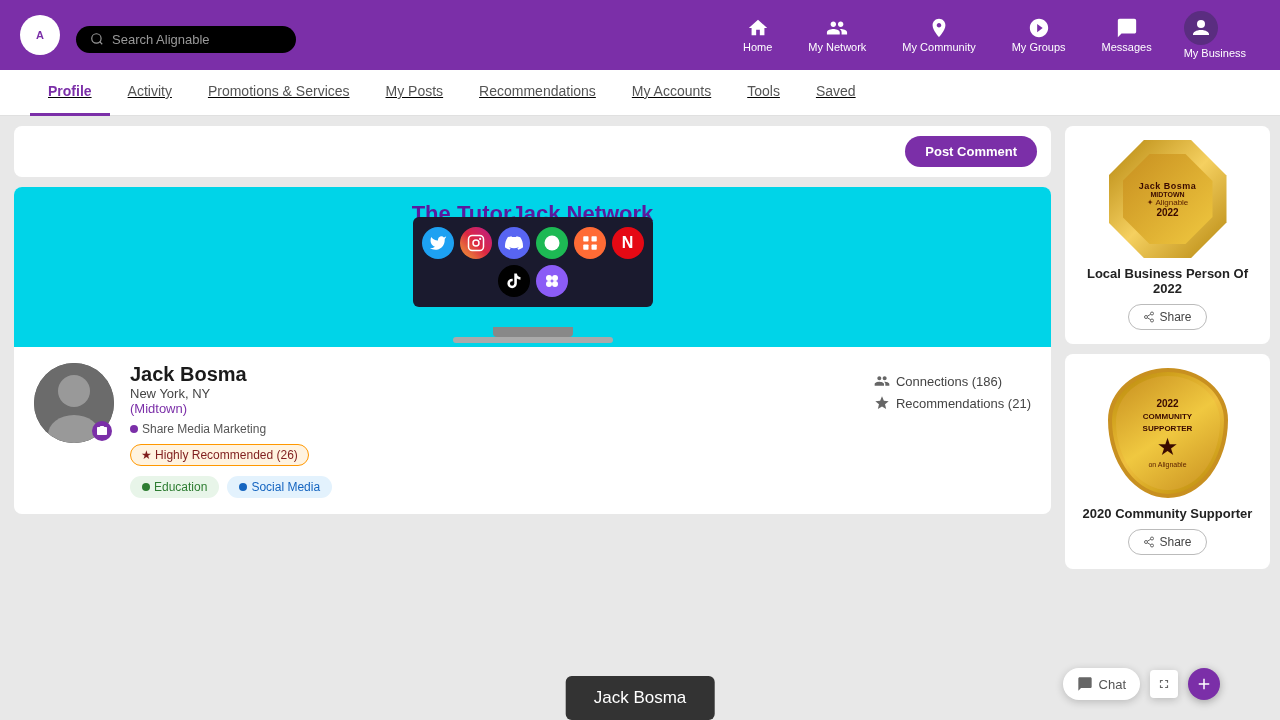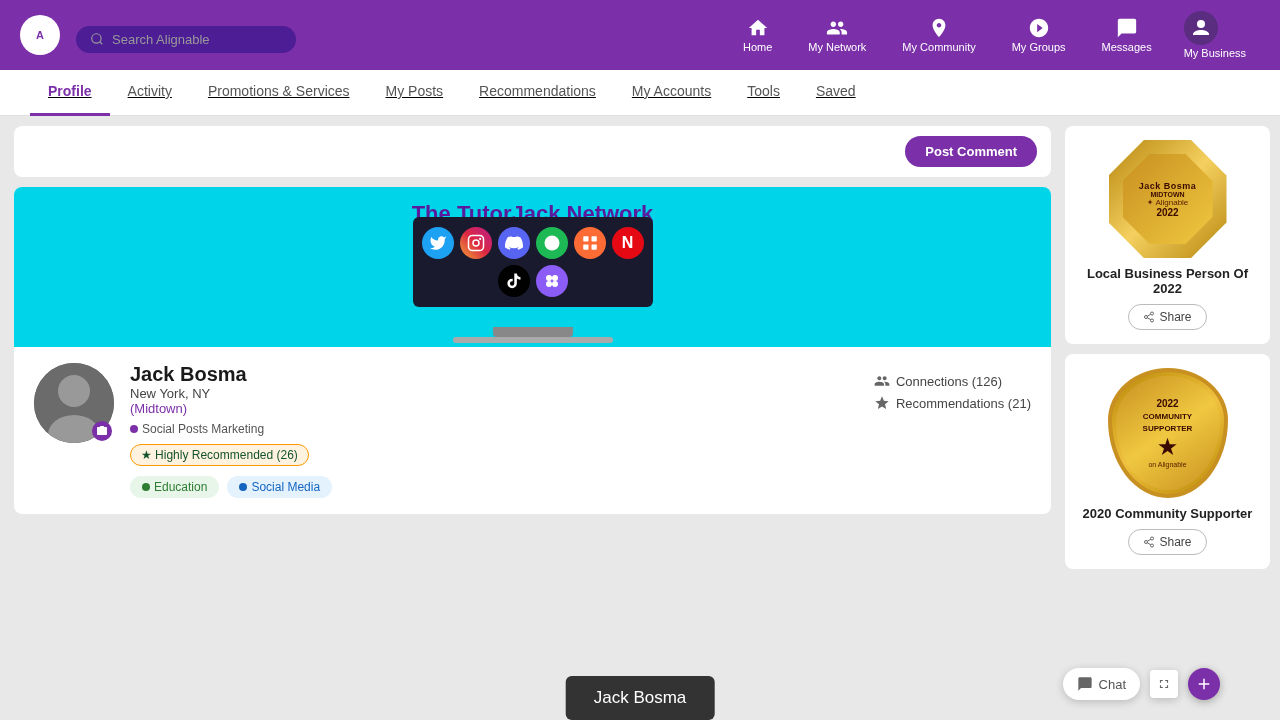--- a/index.html
+++ b/index.html
@@ -18,21 +18,21 @@
     .navbar-logo {
       width: 40px; height: 40px;
       background: white;
       border-radius: 50%;
       display: flex; align-items: center; justify-content: center;
       margin-right: 16px;
       flex-shrink: 0;
     }
     .navbar-logo svg { width: 24px; height: 24px; }
     .search-bar {
-      background: #4c1d95;
+      background: #000000;
       border-radius: 20px;
       padding: 6px 14px;
       display: flex; align-items: center; gap: 8px;
       width: 220px;
       font-size: 13px; color: #999; margin-top: 8px;
     }
     .nav-items {
       display: flex; align-items: center; gap: 0;
       margin-left: auto;
     }
@@ -188,21 +188,21 @@
     .profile-name { font-size: 20px; font-weight: 700; color: #1a1a1a; }
     .profile-location { font-size: 13px; color: #444; }
     .profile-midtown { font-size: 13px; color: #7b2fa8; }
     .profile-category {
       font-size: 12px; color: #555;
       display: flex; align-items: center; gap: 4px; margin-top: 6px;
     }
     .dot { width: 8px; height: 8px; border-radius: 50%; background: #7b2fa8; display: inline-block; }
     .recommended-badge {
       background: #fff3e0; border: 1px solid #ff9800;
-      border-radius: 14px; padding: 3px 10px; font-size: 12px; color: #14532d;
+      border-radius: 14px; padding: 3px 10px; font-size: 12px; color: #7f1d1d;
       display: inline-flex; align-items: center; gap: 4px; margin-top: 8px;
     }
     .tag-row { margin-top: 10px; display: flex; gap: 8px; }
     .tag {
       border-radius: 16px; padding: 4px 12px; font-size: 12px;
       display: flex; align-items: center; gap: 4px;
     }
     .tag-education { background: #e8f5e9; color: #2e7d32; }
     .tag-social { background: #e3f2fd; color: #1565c0; }
 
@@ -461,21 +461,21 @@
               </svg>
           </div>
         </div>
 
         <div class="profile-details">
           <div class="profile-name">Jack Bosma</div>
           <div class="profile-location">New York, NY</div>
           <div class="profile-midtown">(Midtown)</div>
           <div class="profile-category">
             <span class="dot"></span>
-            <span>Social Posts Marketing</span>
+            <span>Share Media Marketing</span>
           </div>
           <div class="recommended-badge">
             <span>★ Highly Recommended (26)</span>
           </div>
           <div class="tag-row">
             <span class="tag tag-education">
               <span style="width:8px;height:8px;border-radius:50%;background:#2e7d32;display:inline-block;"></span>
               <span>Education</span>
             </span>
             <span class="tag tag-social">
@@ -483,21 +483,21 @@
               <span>Social Media</span>
             </span>
           </div>
         </div>
 
         <div class="profile-stats">
           <div class="stat-row">
             <svg width="16" height="16" viewBox="0 0 24 24" fill="#666">
                 <path d="M16 11c1.66 0 2.99-1.34 2.99-3S17.66 5 16 5c-1.66 0-3 1.34-3 3s1.34 3 3 3zm-8 0c1.66 0 2.99-1.34 2.99-3S9.66 5 8 5C6.34 5 5 6.34 5 8s1.34 3 3 3zm0 2c-2.33 0-7 1.17-7 3.5V19h14v-2.5c0-2.33-4.67-3.5-7-3.5zm8 0c-.29 0-.62.02-.97.05 1.16.84 1.97 1.97 1.97 3.45V19h6v-2.5c0-2.33-4.67-3.5-7-3.5z"></path>
               </svg>
-            <span>Connections (126)</span>
+            <span>Connections (186)</span>
           </div>
           <div class="stat-row">
             <svg width="16" height="16" viewBox="0 0 24 24" fill="#666">
                 <path d="M12 17.27L18.18 21l-1.64-7.03L22 9.24l-7.19-.61L12 2 9.19 8.63 2 9.24l5.46 4.73L5.82 21z"></path>
               </svg>
             <span>Recommendations (21)</span>
           </div>
         </div>
       </div>
     </div>

